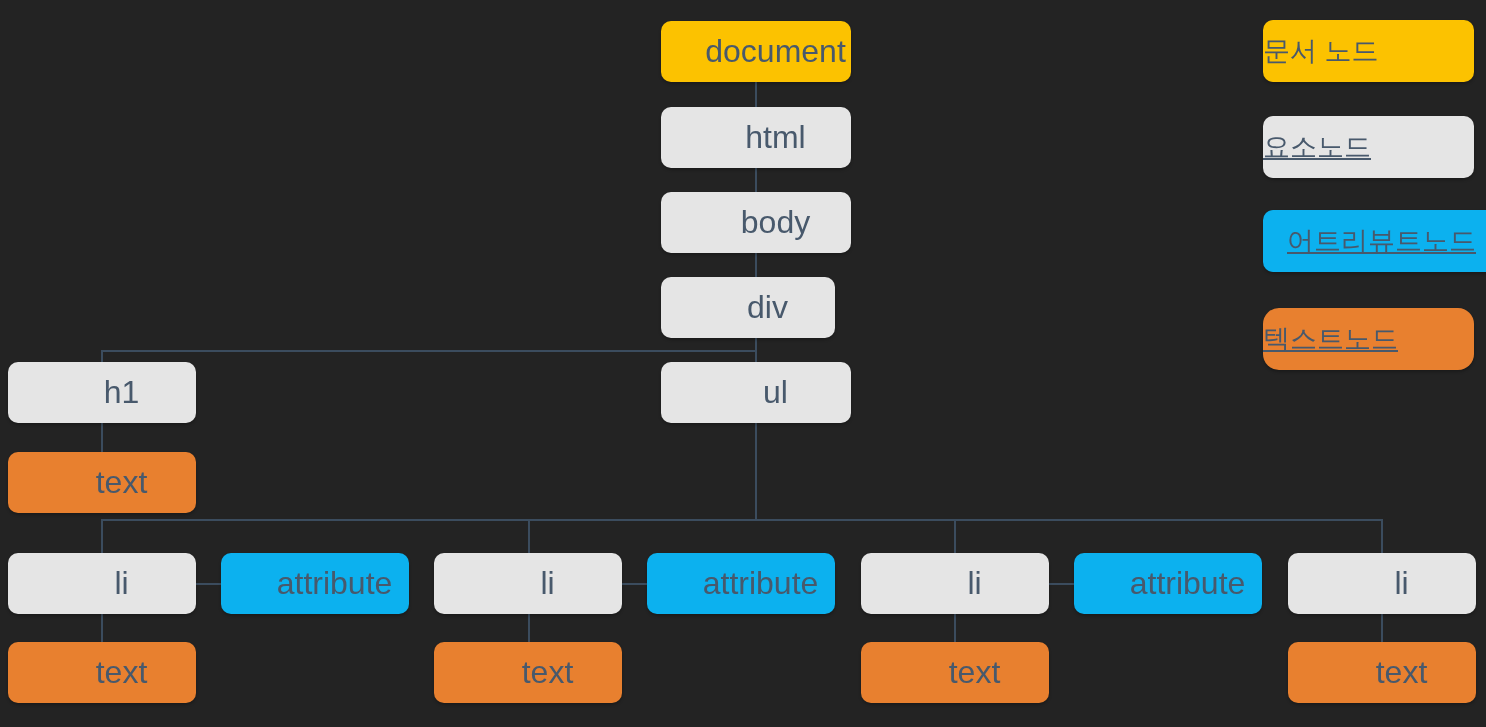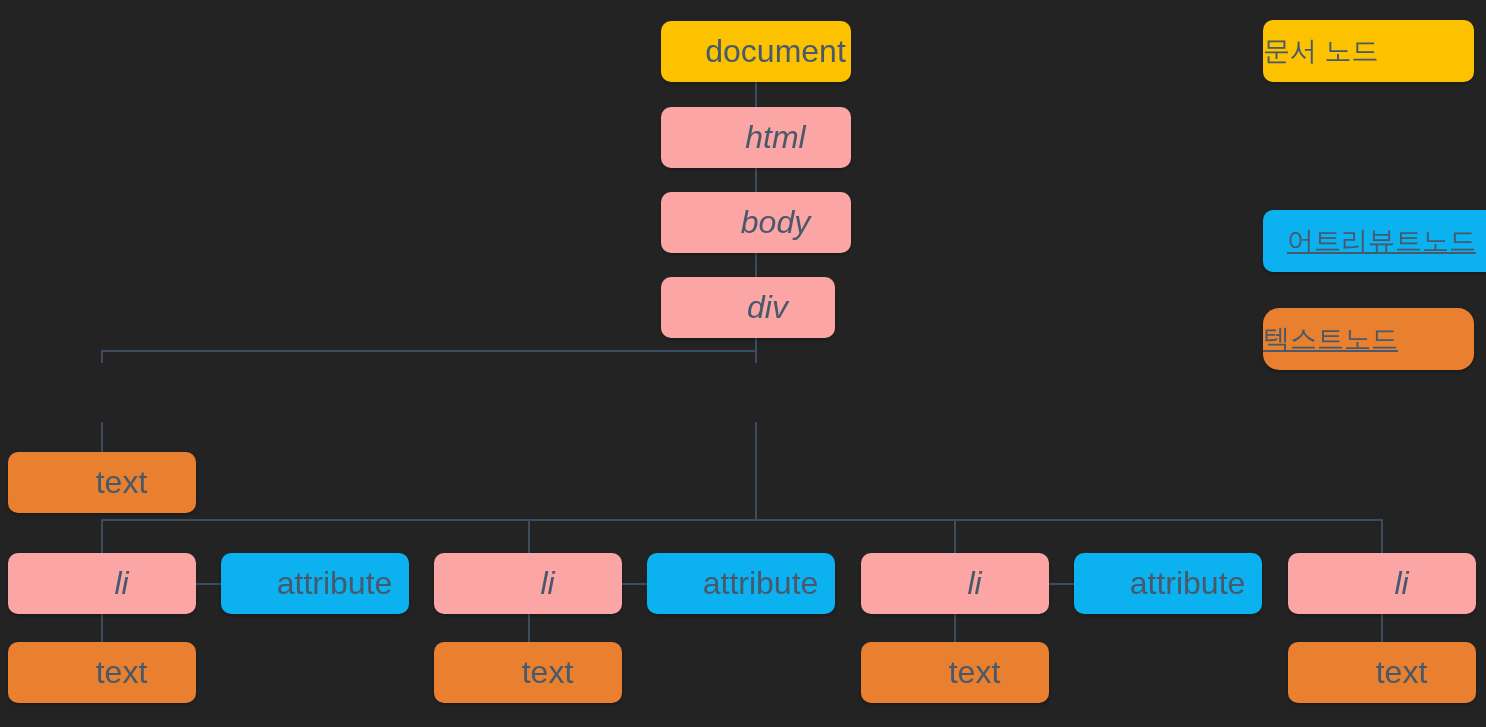--- a/index.html
+++ b/index.html
@@ -34,21 +34,21 @@
     height: 62px;
     border-radius: 10px;
     display: flex;
     align-items: center;
     justify-content: flex-start;
     font-size: 27px;
     color: #48596c;
     box-shadow: 0 2px 3px rgba(0,0,0,0.25);
   }
   .t-document  { background: #fcc200; }
-  .t-element   { background: #fca5a5; font-style: italic; }
+  .t-element   { background: #e5e5e5; }
   .t-attribute { background: #0cb1ef; }
   .t-text      { background: #e8802f; }
   .underline   { text-decoration: underline; }
   .edge {
     position: absolute;
     background: #3b4c5e;
   }
   .edge.v { width: 2px; }
   .edge.h { height: 2px; }
 </style>
@@ -80,39 +80,44 @@
 
   <div class="edge v" style="left:101px;  top:613px; height:30px;"></div>
   <div class="edge v" style="left:528px;  top:613px; height:30px;"></div>
   <div class="edge v" style="left:954px;  top:613px; height:30px;"></div>
   <div class="edge v" style="left:1381px; top:613px; height:30px;"></div>
 
   <div class="node t-document" style="left:661px; top:21px;  width:190px;">document</div>
   <div class="node t-element" style="left:661px; top:107px; width:190px;">html</div>
   <div class="node t-element" style="left:661px; top:192px; width:190px;">body</div>
   <div class="node t-element" style="left:661px; top:277px; width:174px;">div</div>
+  <div class="node t-element" style="left:661px; top:362px; width:190px;">ul</div>
 
+  <div class="node t-element" style="left:8px; top:362px; width:188px;">h1</div>
   <div class="node t-text" style="left:8px; top:452px; width:188px;">text</div>
 
   <div class="node t-element" style="left:8px;    top:553px; width:188px;">li</div>
   <div class="node t-attribute" style="left:221px;  top:553px; width:188px;">attribute</div>
   <div class="node t-element" style="left:434px;  top:553px; width:188px;">li</div>
   <div class="node t-attribute" style="left:647px;  top:553px; width:188px;">attribute</div>
   <div class="node t-element" style="left:861px;  top:553px; width:188px;">li</div>
   <div class="node t-attribute" style="left:1074px; top:553px; width:188px;">attribute</div>
   <div class="node t-element" style="left:1288px; top:553px; width:188px;">li</div>
 
   <div class="node t-text" style="left:8px;    top:642px; width:188px;">text</div>
   <div class="node t-text" style="left:434px;  top:642px; width:188px;">text</div>
   <div class="node t-text" style="left:861px;  top:642px; width:188px;">text</div>
   <div class="node t-text" style="left:1288px; top:642px; width:188px;">text</div>
 
   <div class="legend-box t-document" style="left:1263px; top:20px;">
     <span>문서 노드</span>
   </div>
+  <div class="legend-box t-element" style="left:1263px; top:116px;">
+    <span class="underline">요소노드</span>
+  </div>
   <div class="legend-box t-attribute" style="left:1263px; top:210px;padding-left:24px;">
     <span class="underline">어트리뷰트노드</span>
   </div>
   <div class="legend-box t-text" style="left:1263px; top:308px;border-radius:16px;">
     <span class="underline">텍스트노드</span>
   </div>
 
 </div>
 
 </body></html>

